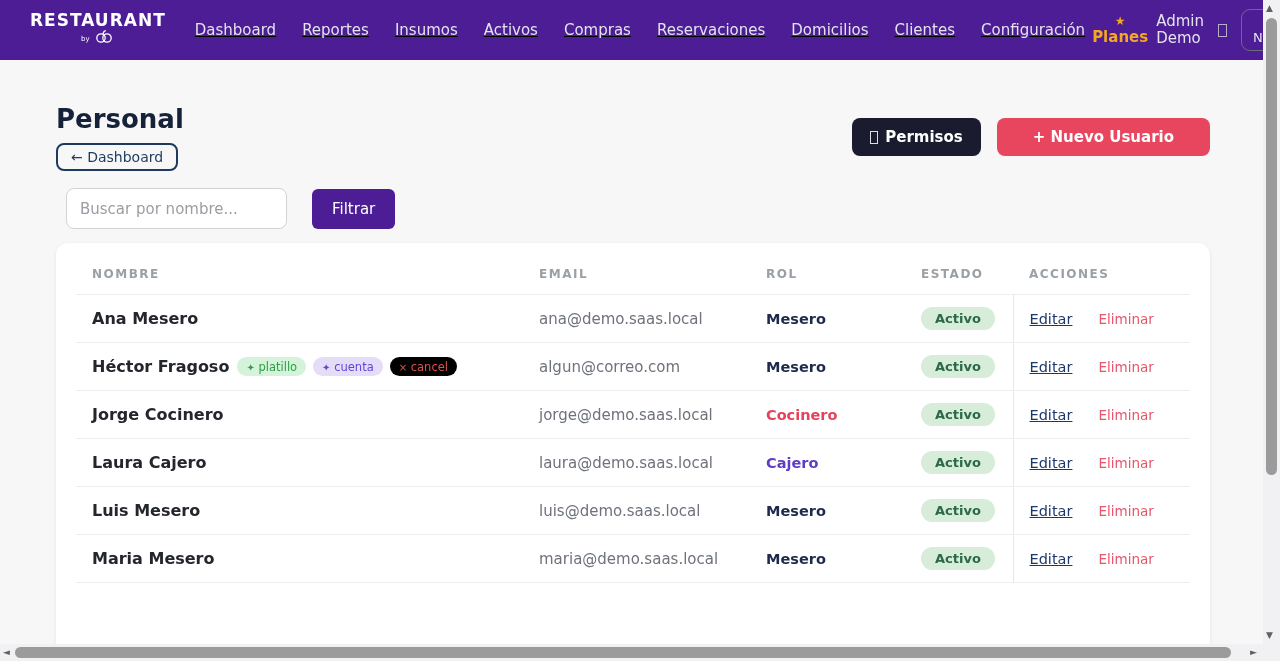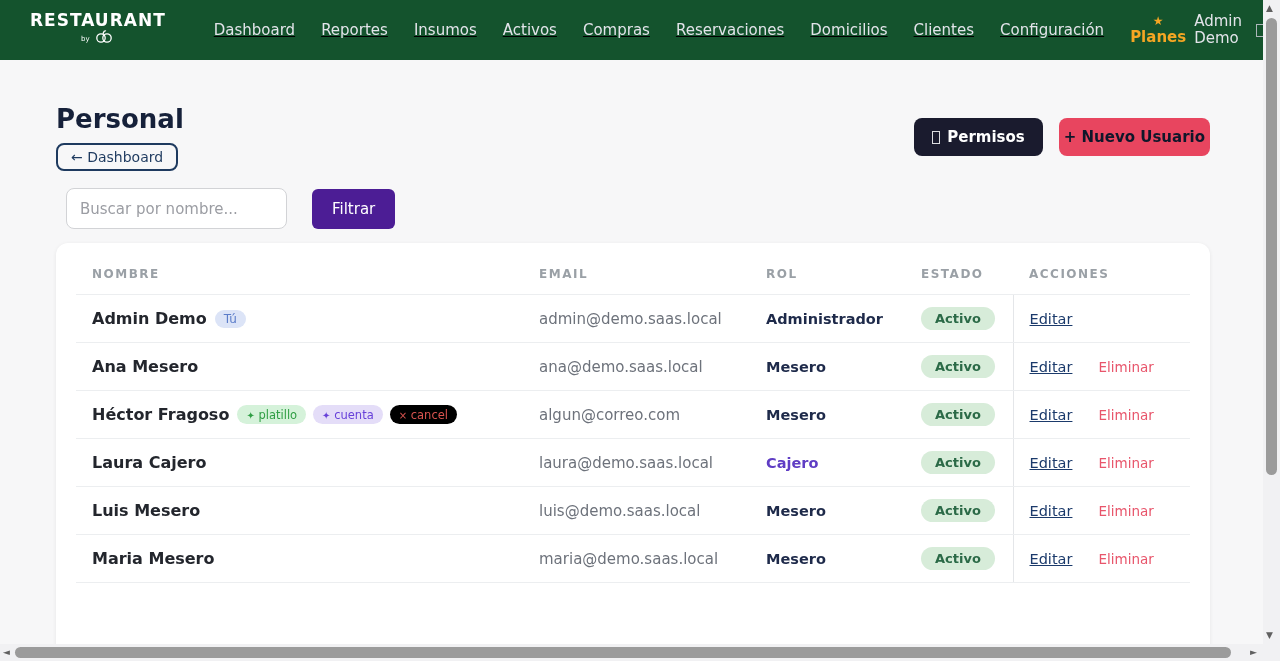--- a/index.html
+++ b/index.html
@@ -6,25 +6,25 @@
   html, body { width: 1280px; height: 661px; overflow: hidden; }
   body {
     font-family: "DejaVu Sans", "Liberation Sans", sans-serif;
     background: #f7f7f8;
     position: relative;
   }
 
   
   .navbar {
     height: 60px;
-    background: #14532d;
+    background: #4c1d95;
     display: flex;
     align-items: center;
     padding: 0 6px 0 30px;
-    gap: 26px;
+    gap: 7px;
   }
   .brand { display: flex; flex-direction: column; align-items: center; margin-right: 22px; }
   .brand-title { color: #fff; font-weight: bold; font-size: 17px; letter-spacing: 1px; line-height: 1.1; }
   .brand-by { display: flex; align-items: center; gap: 3px; color: #fff; }
   .brand-by .by-txt { font-size: 7px; }
   .nav-links { display: flex; align-items: flex-end; gap: 26px; text-decoration: underline; }
   .nav-links a {
     color: #e3e4ea; text-decoration: none; font-size: 15px; white-space: nowrap;
   }
   .nav-right { margin-left: auto; display: flex; align-items: center; gap: 14px; }
@@ -54,22 +54,22 @@
     font-family: inherit;
   }
   .header-buttons { display: flex; gap: 16px; align-self: flex-start; margin-top: 14px; }
   .permisos-btn {
     background: #1a1b2e; color: #fff; border: none; border-radius: 8px;
     font-size: 15px; font-weight: bold; padding: 10px 18px; cursor: pointer;
     font-family: inherit; display: flex; align-items: center; gap: 7px;
   }
   .permisos-btn .tofu { border-color: #fff; width: 8px; height: 13px; }
   .newuser-btn {
-    background: #e8455f; color: #0f172a; border: none; border-radius: 8px;
-    font-size: 15px; font-weight: bold; padding: 10px 5px; cursor: pointer;
+    background: #e8455f; color: #ffffff; border: none; border-radius: 8px;
+    font-size: 15px; font-weight: bold; padding: 10px 36px; cursor: pointer;
     font-family: inherit;
   }
 
   .filter-row { display: flex; align-items: center; gap: 25px; margin-top: 17px; }
   .search-input {
     width: 221px; height: 41px; border: 1px solid #d2d3d6; border-radius: 8px;
     padding: 0 13px; font-size: 15px; color: #333; background: #fff;
     font-family: inherit;
     margin-left: 10px;
   }
@@ -234,36 +234,20 @@
       <thead>
         <tr>
           <th>NOMBRE</th>
           <th>EMAIL</th>
           <th>ROL</th>
           <th>ESTADO</th>
           <th>ACCIONES</th>
         </tr>
       </thead>
       <tbody>
-  <tr>
-    <td>
-      <div class="name-line">
-        <span class="u-name">Admin Demo</span>
-        <span class="you-badge">Tú</span>
-
-      </div>
-    </td>
-    <td><span class="u-email">admin@demo.saas.local</span></td>
-    <td><span class="u-role" style="color: rgb(30, 42, 74);">Administrador</span></td>
-    <td><span class="status-pill">Activo</span></td>
-    <td class="actions-cell">
-      <a href="#" class="edit-link">Editar</a>
-      
-    </td>
-  </tr>
 
   <tr>
     <td>
       <div class="name-line">
         <span class="u-name">Ana Mesero</span>
 
       </div>
     </td>
     <td><span class="u-email">ana@demo.saas.local</span></td>
     <td><span class="u-role" style="color: rgb(30, 42, 74);">Mesero</span></td>
@@ -289,20 +273,35 @@
     </td>
     <td><span class="u-email">algun@correo.com</span></td>
     <td><span class="u-role" style="color: rgb(30, 42, 74);">Mesero</span></td>
     <td><span class="status-pill">Activo</span></td>
     <td class="actions-cell">
       <a href="#" class="edit-link">Editar</a>
       <a href="#" class="delete-link">Eliminar</a>
     </td>
   </tr>
 
+  <tr>
+    <td>
+      <div class="name-line">
+        <span class="u-name">Jorge Cocinero</span>
+
+      </div>
+    </td>
+    <td><span class="u-email">jorge@demo.saas.local</span></td>
+    <td><span class="u-role" style="color: rgb(232, 65, 90);">Cocinero</span></td>
+    <td><span class="status-pill">Activo</span></td>
+    <td class="actions-cell">
+      <a href="#" class="edit-link">Editar</a>
+      <a href="#" class="delete-link">Eliminar</a>
+    </td>
+  </tr>
 
   <tr>
     <td>
       <div class="name-line">
         <span class="u-name">Laura Cajero</span>
 
       </div>
     </td>
     <td><span class="u-email">laura@demo.saas.local</span></td>
     <td><span class="u-role" style="color: rgb(95, 61, 196);">Cajero</span></td>

